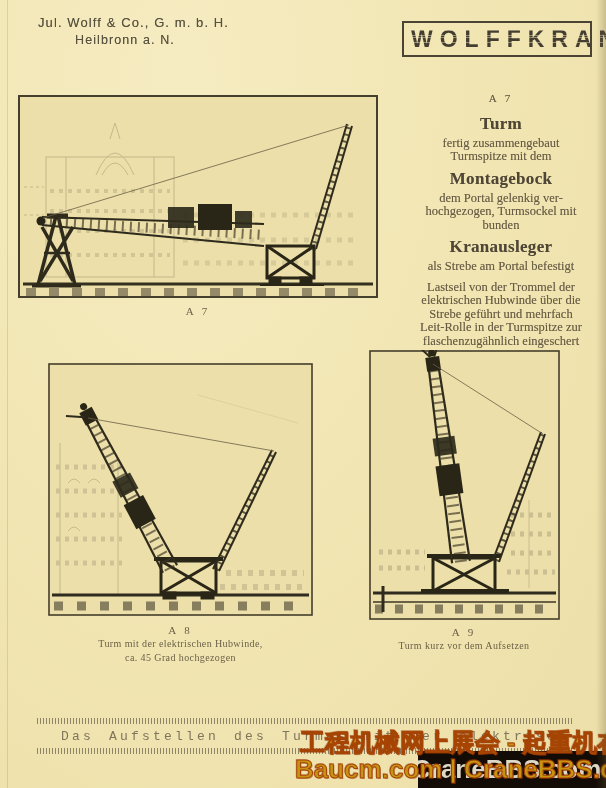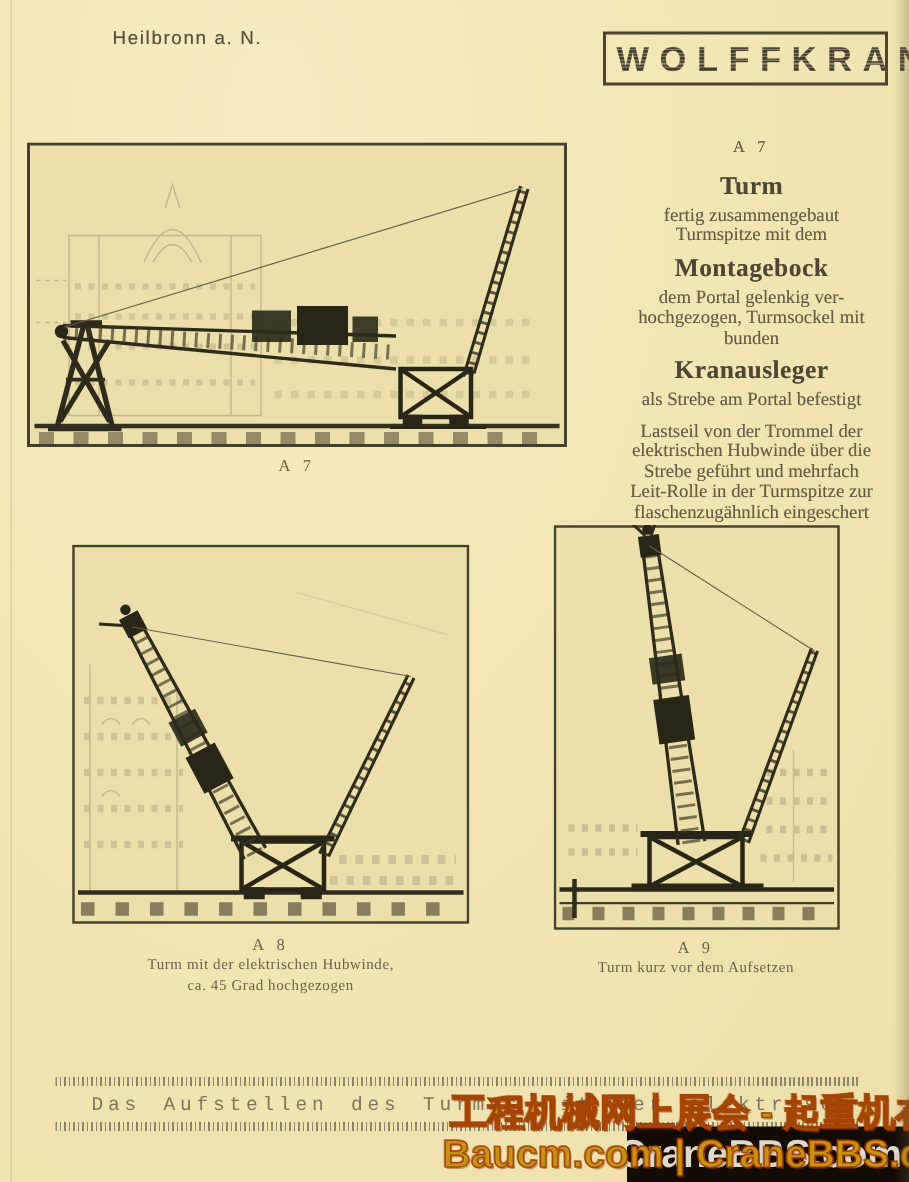--- a/index.html
+++ b/index.html
@@ -60,20 +60,21 @@
     color:#c69410; -webkit-text-stroke:1px rgba(160,54,0,.85);
     text-shadow:1px 1px 0 rgba(150,50,0,.45), -1px -1px 0 rgba(150,50,0,.35);}
 </style>
 </head>
 <body>
 
 <div class="page">
   <div class="edge-left"></div>
 
   <div class="company">
+    <div>Jul. Wolff &amp; Co., G. m. b. H.</div>
     <div class="l2">Heilbronn a. N.</div>
   </div>
   <div class="logo-box">
     <span class="logo-text">WOLFFKRAN</span>
   </div>
 
   <div class="photo ph-a7">
     <svg width="360" height="203" viewBox="0 0 360 203">
       <rect x="1" y="1" width="358" height="201" fill="none" stroke="#453f2d" stroke-width="2"></rect>
 

